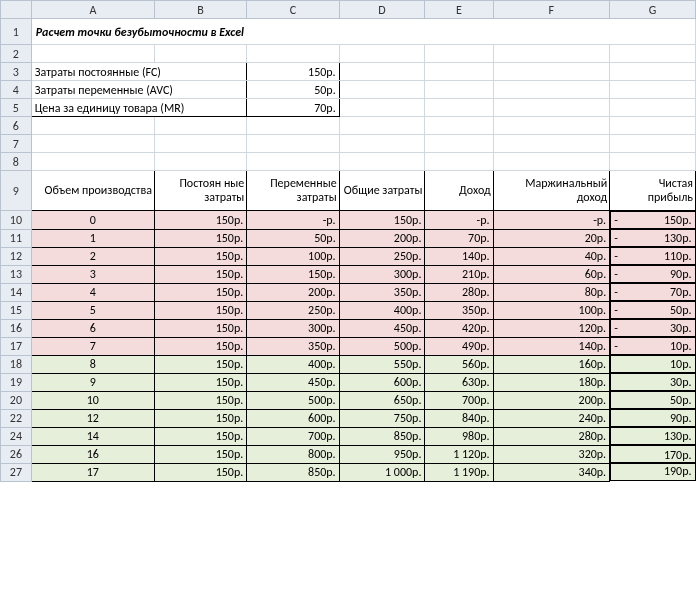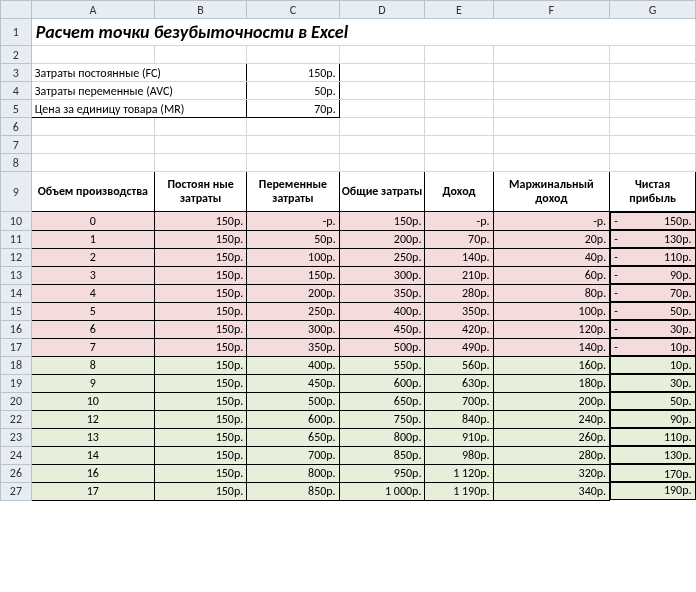--- a/index.html
+++ b/index.html
@@ -22,33 +22,33 @@
   }
   .col-head, .row-head {
     background: #e8edf3;
     text-align: center;
     font-weight: normal;
     color: #333;
     border: 1px solid #b9c3d0;
   }
   .corner { background: #e8edf3; border: 1px solid #b9c3d0; }
   .title {
-    font-size: 18px;
+    font-size: 12px;
     font-weight: bold;
     font-style: italic;
     padding: 2px 4px;
   }
   .bthin { border: 1px solid #000 !important; }
   .b-top { border-top: 1px solid #000 !important; margin-top: 38px; }
   .b-bot { border-bottom: 1px solid #000 !important; margin-top: 40px; }
   .b-left { border-left: 1px solid #000 !important; }
   .b-right { border-right: 1px solid #000 !important; }
   .hdr {
-    font-weight: bold;
-    text-align: center;
+    font-weight: normal;
+    text-align: right;
     white-space: normal;
     line-height: 1.1;
     vertical-align: middle;
     padding: 2px;
     margin-left: 20px;
   }
   .r { text-align: right; }
   .c { text-align: center; }
   .pink { background: #f5dcdc; }
   .green { background: #e6efda; }
@@ -312,33 +312,20 @@
           <td class="green bthin r">600р.</td>
           <td class="green bthin r">750р.</td>
           <td class="green bthin r">840р.</td>
           <td class="green bthin r">240р.</td>
           <td class="green bthin" style="display: flex; justify-content: space-between; align-items: center;">
             <span></span>
             <span>90р.</span>
           </td>
         </tr>
         <tr>
-          <th class="row-head">23</th>
-          <td class="green bthin c">13</td>
-          <td class="green bthin r">150р.</td>
-          <td class="green bthin r">650р.</td>
-          <td class="green bthin r">800р.</td>
-          <td class="green bthin r">910р.</td>
-          <td class="green bthin r">260р.</td>
-          <td class="green bthin" style="display: flex; justify-content: space-between; align-items: center;">
-            <span></span>
-            <span>110р.</span>
-          </td>
-        </tr>
-        <tr>
           <th class="row-head">24</th>
           <td class="green bthin c">14</td>
           <td class="green bthin r">150р.</td>
           <td class="green bthin r">700р.</td>
           <td class="green bthin r">850р.</td>
           <td class="green bthin r">980р.</td>
           <td class="green bthin r">280р.</td>
           <td class="green bthin" style="display: flex; justify-content: space-between; align-items: center;">
             <span></span>
             <span>130р.</span>

